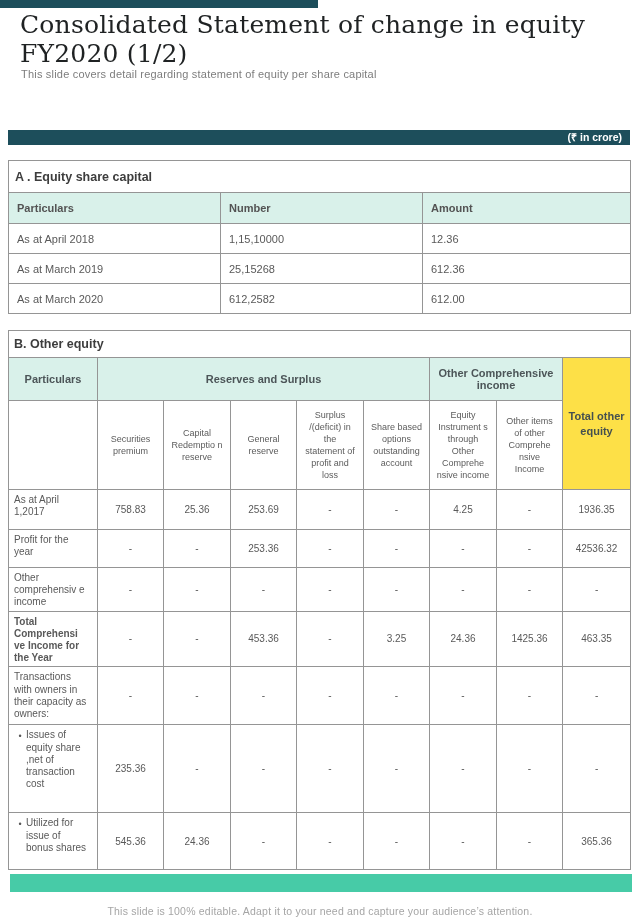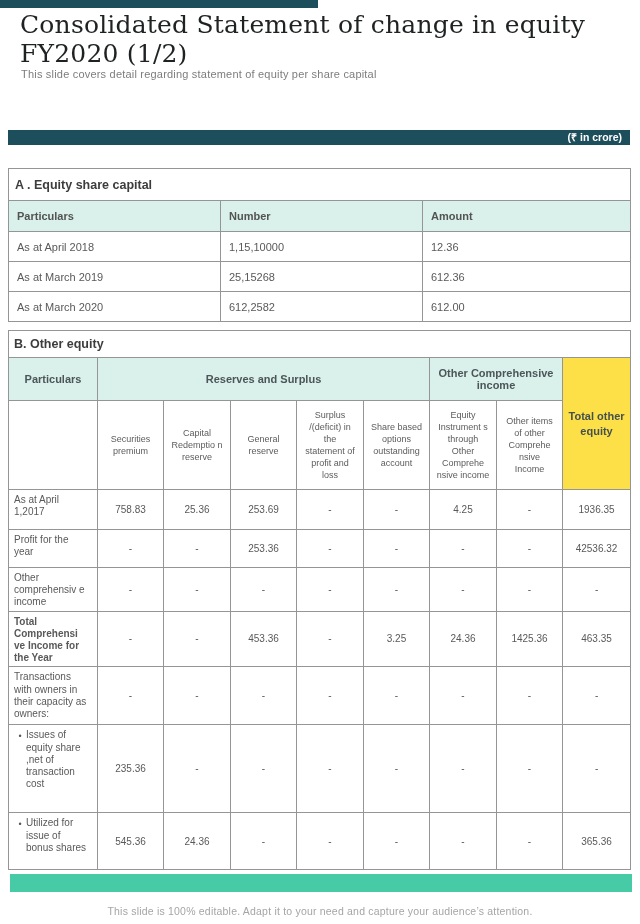--- a/index.html
+++ b/index.html
@@ -16,21 +16,21 @@
 
   .banner{position:absolute;left:8px;top:130px;width:622px;height:15px;
           background:#1d4e5b;color:#ffffff;font-size:10.5px;font-weight:bold;
           line-height:15px;text-align:right;box-sizing:border-box;padding-right:8px;padding-left:40px;}
 
   table{border-collapse:collapse;table-layout:fixed;position:absolute;left:8px;
         background:#ffffff;}
   td{border:1px solid #959595;overflow:hidden;}
 
   
-  .tableA{top:168px;width:622px;font-size:11px;padding-left:28px;}
+  .tableA{top:160px;width:622px;font-size:11px;padding-left:28px;}
   .tableA .t-title td{height:31px;font-size:12.5px;font-weight:bold;color:#3d3d3d;
                       padding:0 0 0 6px;background:#ffffff;}
   .tableA .t-head td{height:30px;background:#d9f1ea;font-weight:bold;color:#535353;
                      padding:0 0 0 8px;}
   .tableA .t-row td{height:29px;padding:0 0 0 8px;color:#595959;}
 
   
   .tableB{top:330px;width:622px;font-size:10px;}
   .tableB .t-title td{height:26px;font-size:12.5px;font-weight:bold;color:#3d3d3d;
                       padding:0 8px 0 5px;background:#ffffff;}

